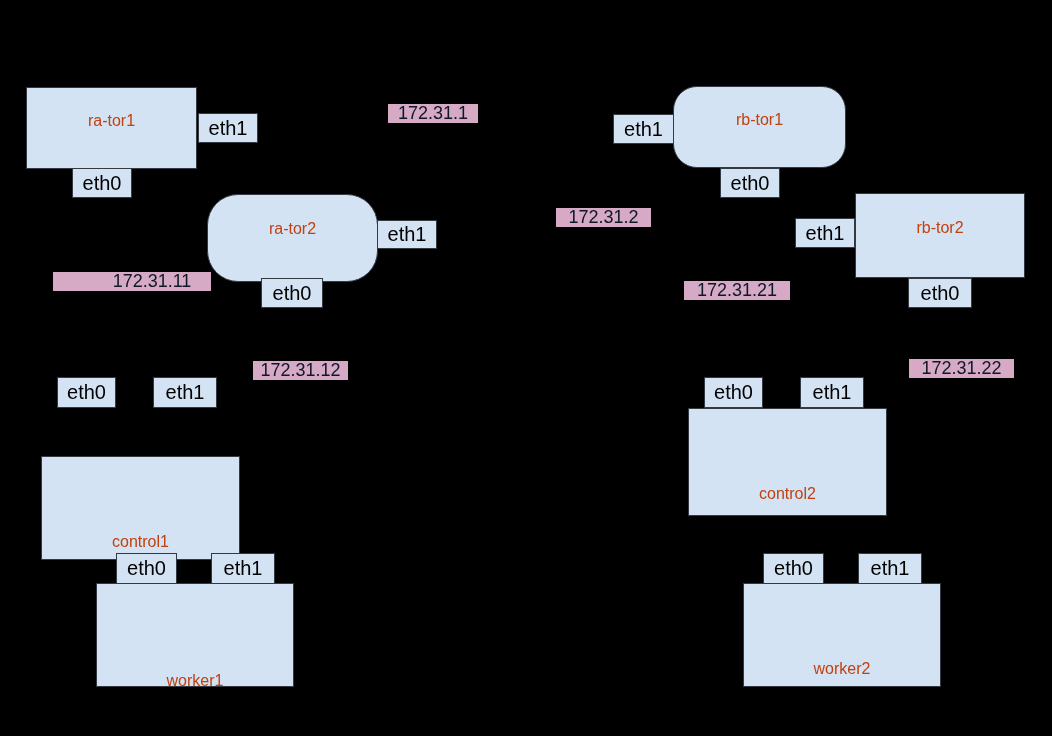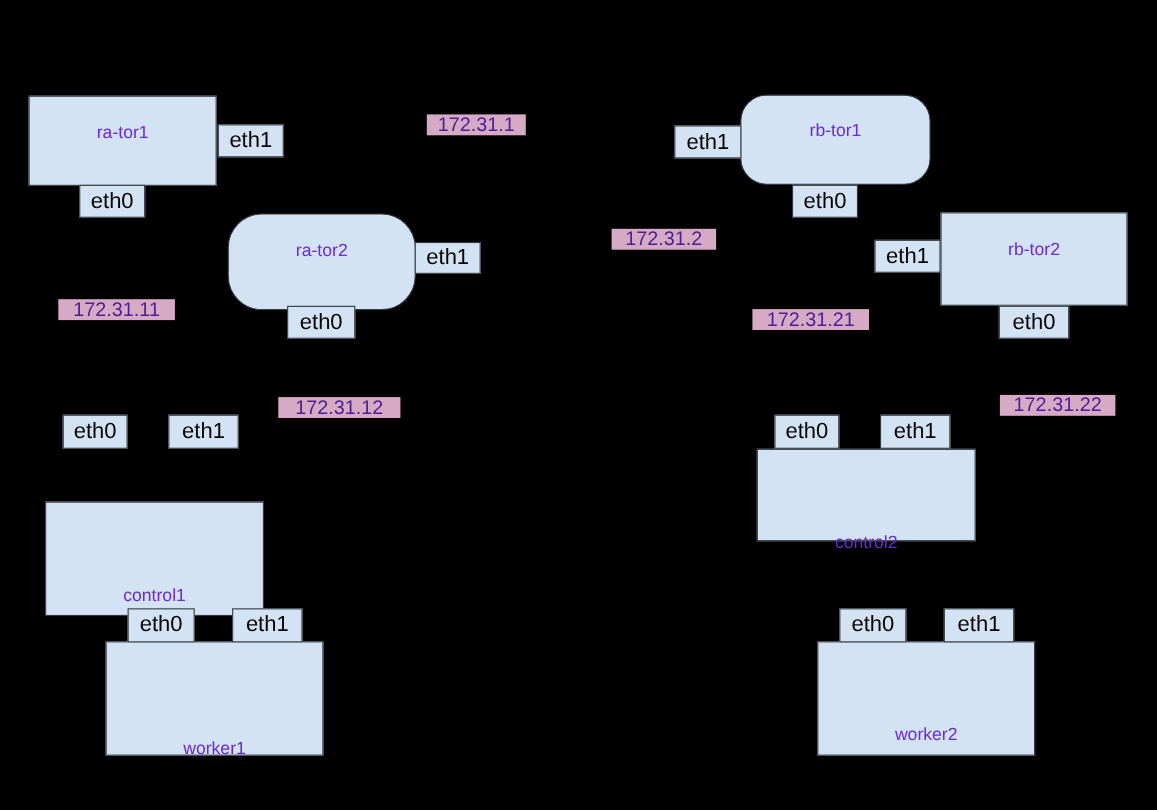--- a/index.html
+++ b/index.html
@@ -22,40 +22,40 @@
     box-sizing: border-box;
     z-index: 1;
   }
   .node-label {
     position: absolute;
     left: 0;
     right: 0;
     text-align: center;
     font-size: 16px;
     line-height: 18px;
-    color: #6d28d9;
+    color: #c2410c;
     white-space: nowrap;
   }
   .port {
     position: absolute;
     background: #d3e3f4;
     border: 1px solid #333a41;
     box-sizing: border-box;
     display: flex;
     align-items: center;
     justify-content: center;
     font-size: 20px;
     color: #000000;
     z-index: 2;
     white-space: nowrap;
   }
   .ip {
     position: absolute;
     background: #d6a9c4;
-    color: #4c1d95;
+    color: #0f172a;
     font-size: 18px;
     line-height: 19px;
     height: 19px;
     text-align: center;
     z-index: 3;
     white-space: nowrap;
   }
 </style>
 </head>
 <body>
@@ -91,32 +91,32 @@
   </div>
   <div class="port" style="left:613px; top:114px; width:61px; height:30px;">eth1</div>
   <div class="port" style="left:720px; top:168px; width:60px; height:30px;">eth0</div>
 
   <div class="node" style="left:855px; top:193px; width:170px; height:85px;">
     <span class="node-label" style="top:25px;text-align:center;">rb-tor2</span>
   </div>
   <div class="port" style="left:795px; top:218px; width:60px; height:30px;">eth1</div>
   <div class="port" style="left:908px; top:278px; width:64px; height:30px;">eth0</div>
 
-  <div class="node" style="left:688px; top:408px; width:199px; height:84px;">
+  <div class="node" style="left:688px; top:408px; width:199px; height:108px;">
     <span class="node-label" style="top:76px;">control2</span>
   </div>
   <div class="port" style="left:704px; top:377px; width:59px; height:31px;">eth0</div>
   <div class="port" style="left:800px; top:377px; width:64px; height:31px;">eth1</div>
 
   <div class="node" style="left:743px; top:583px; width:198px; height:104px;">
     <span class="node-label" style="top:76px;">worker2</span>
   </div>
   <div class="port" style="left:763px; top:553px; width:61px; height:31px;">eth0</div>
   <div class="port" style="left:858px; top:553px; width:64px; height:31px;">eth1</div>
 
   <div class="ip" style="left:388px; top:104px; width:90px;">172.31.1</div>
   <div class="ip" style="left:516px; top:208px; width:95px;margin-left:40px;">172.31.2</div>
-  <div class="ip" style="left:53px; top:272px; width:106px;">172.31.11</div>
-  <div class="ip" style="left:253px; top:361px; width:111px;">172.31.12</div>
+  <div class="ip" style="left:53px; top:272px; width:118px;padding-left:40px;">172.31.11</div>
+  <div class="ip" style="left:253px; top:361px; width:95px;">172.31.12</div>
   <div class="ip" style="left:684px; top:281px; width:106px;">172.31.21</div>
   <div class="ip" style="left:909px; top:359px; width:105px;">172.31.22</div>
 
 </div>
 
 </body></html>

